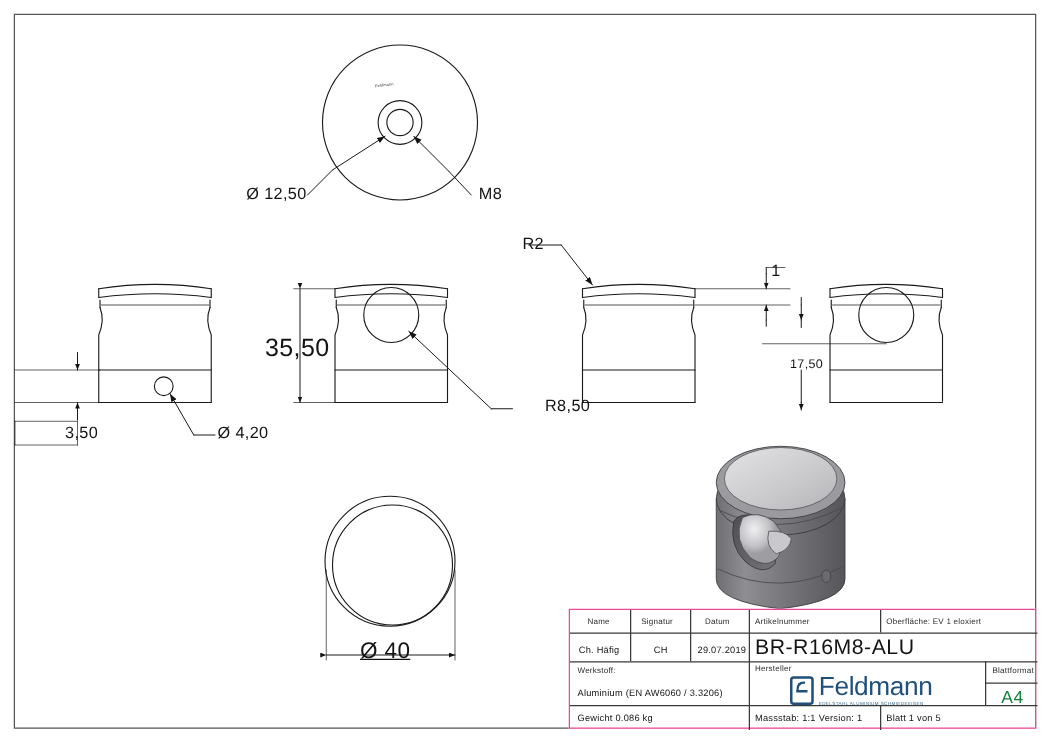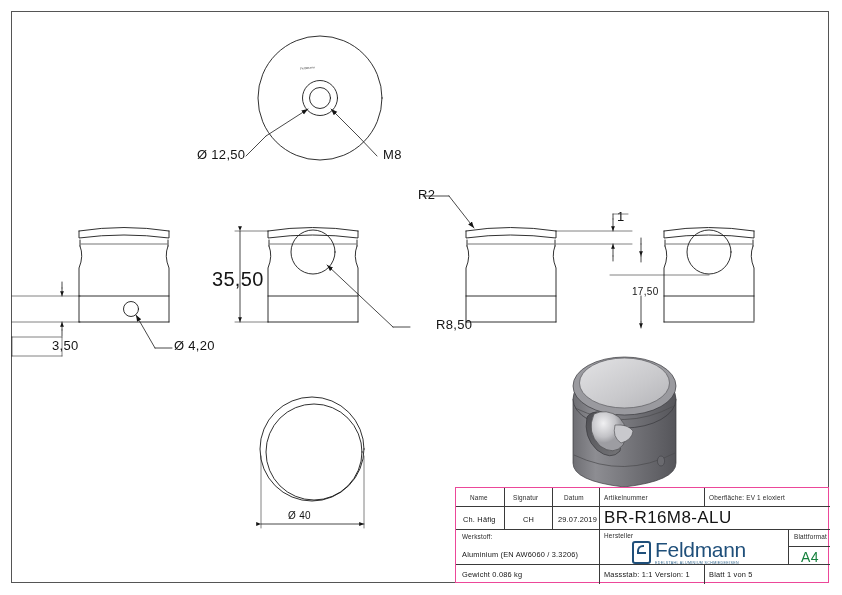--- a/index.html
+++ b/index.html
@@ -212,21 +212,21 @@
   <div class="dimtxt" style="left:26px;top:338px;margin-left:26px;">3,50</div>
   <div class="dimtxt" style="left:174px;top:338px;">Ø 4,20</div>
   <div class="dimtxt" style="left:212px;top:268px;font-size:20px;">35,50</div>
 
   <div class="dimtxt" style="left:412px;top:317px;margin-left:24px;">R8,50</div>
 
   <div class="dimtxt" style="left:418px;top:187px;">R2</div>
   <div class="dimtxt" style="left:617px;top:209px;">1</div>
   <div class="dimtxt" style="left:632px;top:286px;font-size:10px;">17,50</div>
 
-  <div class="dimtxt" style="left:288px;top:510px;font-size:10px;">Ø 40</div>
+  <div class="dimtxt" style="left:288px;top:510px;font-size:18px;text-decoration:underline;">Ø 40</div>
 
   <div class="tinytxt" style="position:absolute;left:300px;top:66px;transform:rotate(-6deg);">Feldmann</div>
 
   <div class="tb">
 
     <div class="hline" style="left:0;top:18px;width:374px;"></div>
     <div class="hline" style="left:0;top:41px;width:374px;"></div>
     <div class="hline" style="left:0;top:76px;width:374px;"></div>
     <div class="hline" style="left:332px;top:58px;width:42px;"></div>
 

